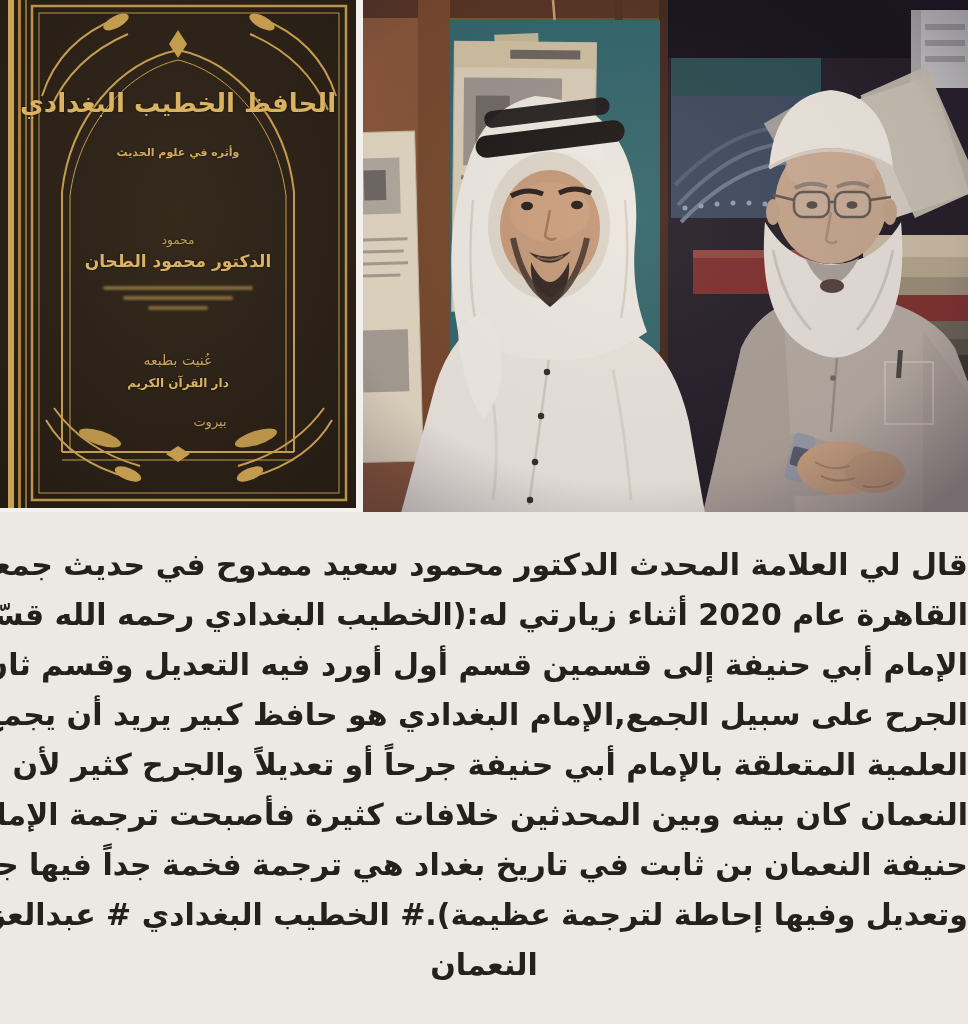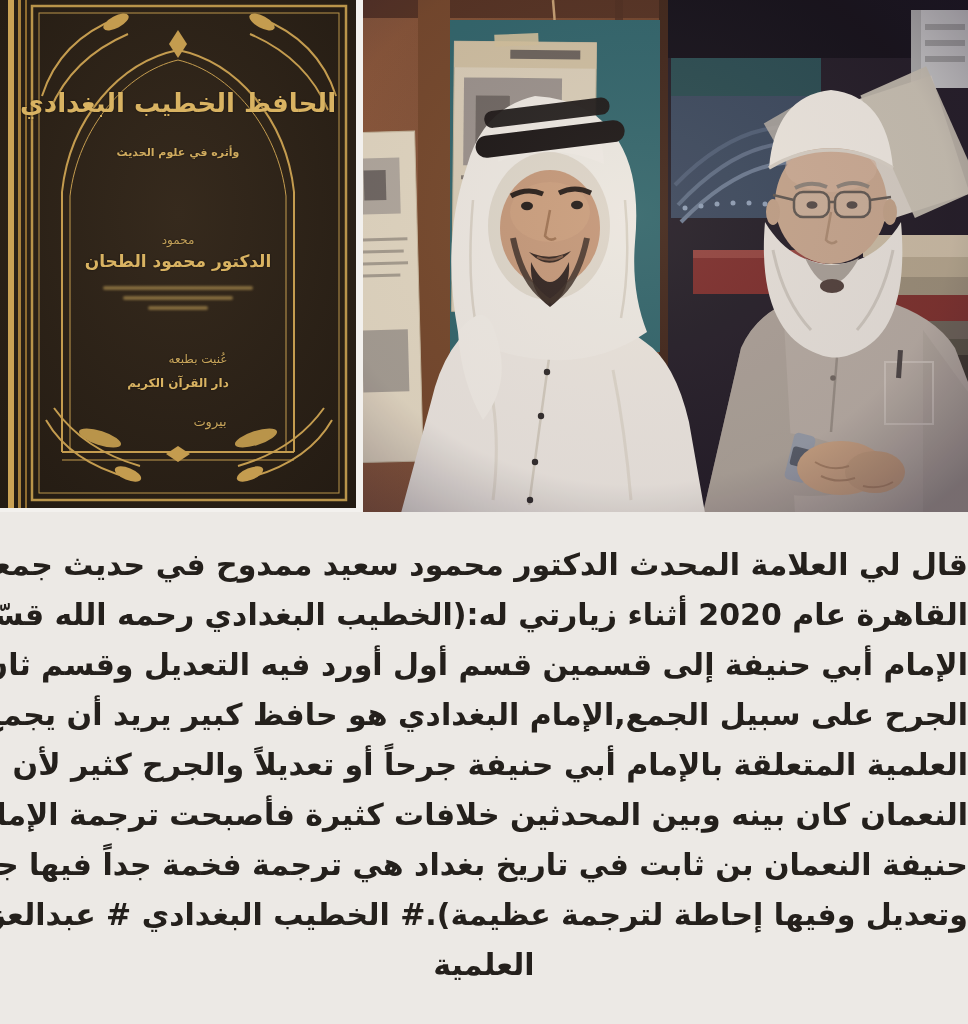--- a/index.html
+++ b/index.html
@@ -20,21 +20,21 @@
   .cover-title{top:88px;font-size:26px;font-weight:bold;letter-spacing:1px;}
   .cover-subtitle{top:146px;font-size:11px;font-weight:bold;opacity:.95;}
   .cover-dates{top:180px;font-size:13px;opacity:.9;}
   .cover-authored{top:233px;font-size:12px;opacity:.85;}
   .cover-author{top:251px;font-size:17px;font-weight:bold;}
   .cover-blur-bar{position:absolute;left:50%;transform:translateX(-50%);height:4px;
     background:#c2a058;opacity:.55;border-radius:2px;filter:blur(1px);}
   .bar1{top:286px;width:150px;}
   .bar2{top:296px;width:110px;}
   .bar3{top:306px;width:60px;}
-  .cover-printing{top:352px;font-size:12px;opacity:.9;margin-left:20px;}
+  .cover-printing{top:352px;font-size:14px;opacity:.9;}
   .cover-publisher{top:376px;font-size:12px;font-weight:bold;}
   .cover-city{top:414px;font-size:13px;opacity:.9;margin-left:32px;}
 
   
   .photo{position:absolute;left:363px;top:0;width:605px;height:513px;background:#241e23;overflow:hidden;}
 
   
   .caption{position:absolute;top:512px;left:0;width:968px;height:512px;
     padding-top:28px;box-sizing:border-box;background:#ece9e5;}
   .caption-line{direction:rtl;text-align:center;white-space:nowrap;
@@ -314,16 +314,16 @@
 
   <div class="caption">
     <div class="caption-line">قال لي العلامة المحدث الدكتور محمود سعيد ممدوح في حديث جمعنا في</div>
     <div class="caption-line">القاهرة عام 2020 أثناء زيارتي له:(الخطيب البغدادي رحمه الله قسّم ترجمة</div>
     <div class="caption-line">الإمام أبي حنيفة إلى قسمين قسم أول أورد فيه التعديل وقسم ثانٍ أورد فيه</div>
     <div class="caption-line">الجرح على سبيل الجمع,الإمام البغدادي هو حافظ كبير يريد أن يجمع المادة</div>
     <div class="caption-line">العلمية المتعلقة بالإمام أبي حنيفة جرحاً أو تعديلاً والجرح كثير لأن الإمام</div>
     <div class="caption-line">النعمان كان بينه وبين المحدثين خلافات كثيرة فأصبحت ترجمة الإمام أبي</div>
     <div class="caption-line">حنيفة النعمان بن ثابت في تاريخ بغداد هي ترجمة فخمة جداً فيها جرح</div>
     <div class="caption-line">وتعديل وفيها إحاطة لترجمة عظيمة).# الخطيب البغدادي # عبدالعزيز بدر</div>
-    <div class="caption-line">العلمية</div>
+    <div class="caption-line">النعمان</div>
   </div>
 
 </div>
 
 </body></html>

